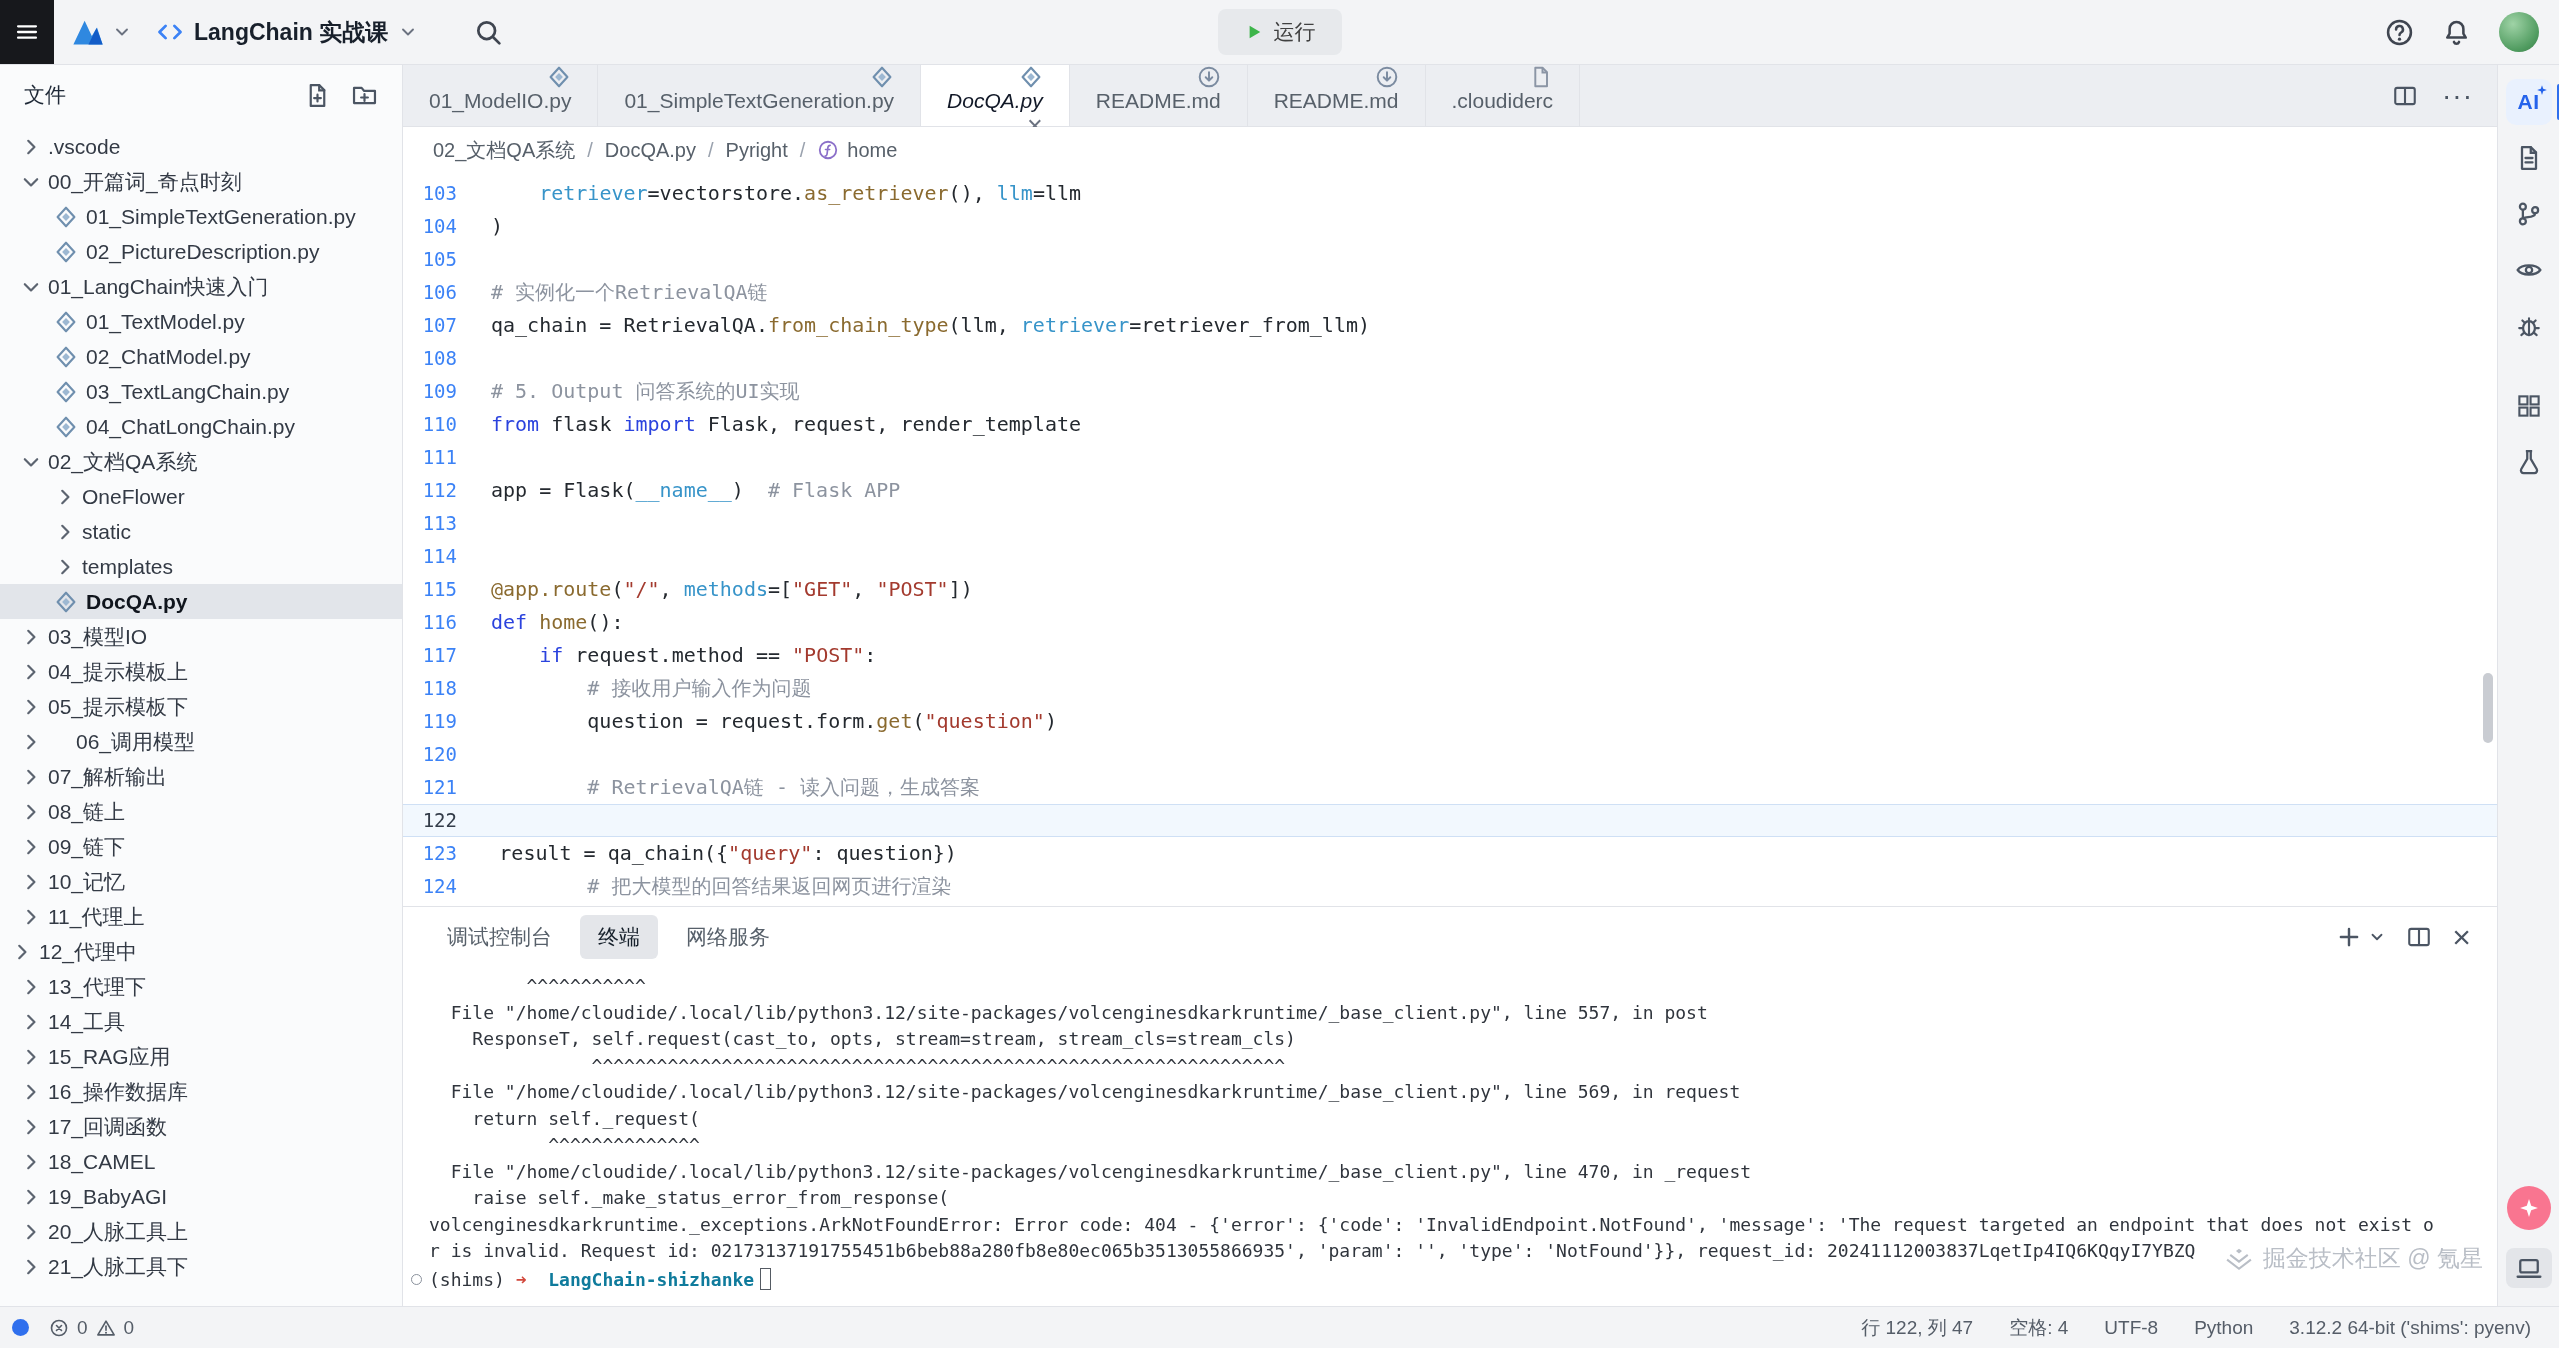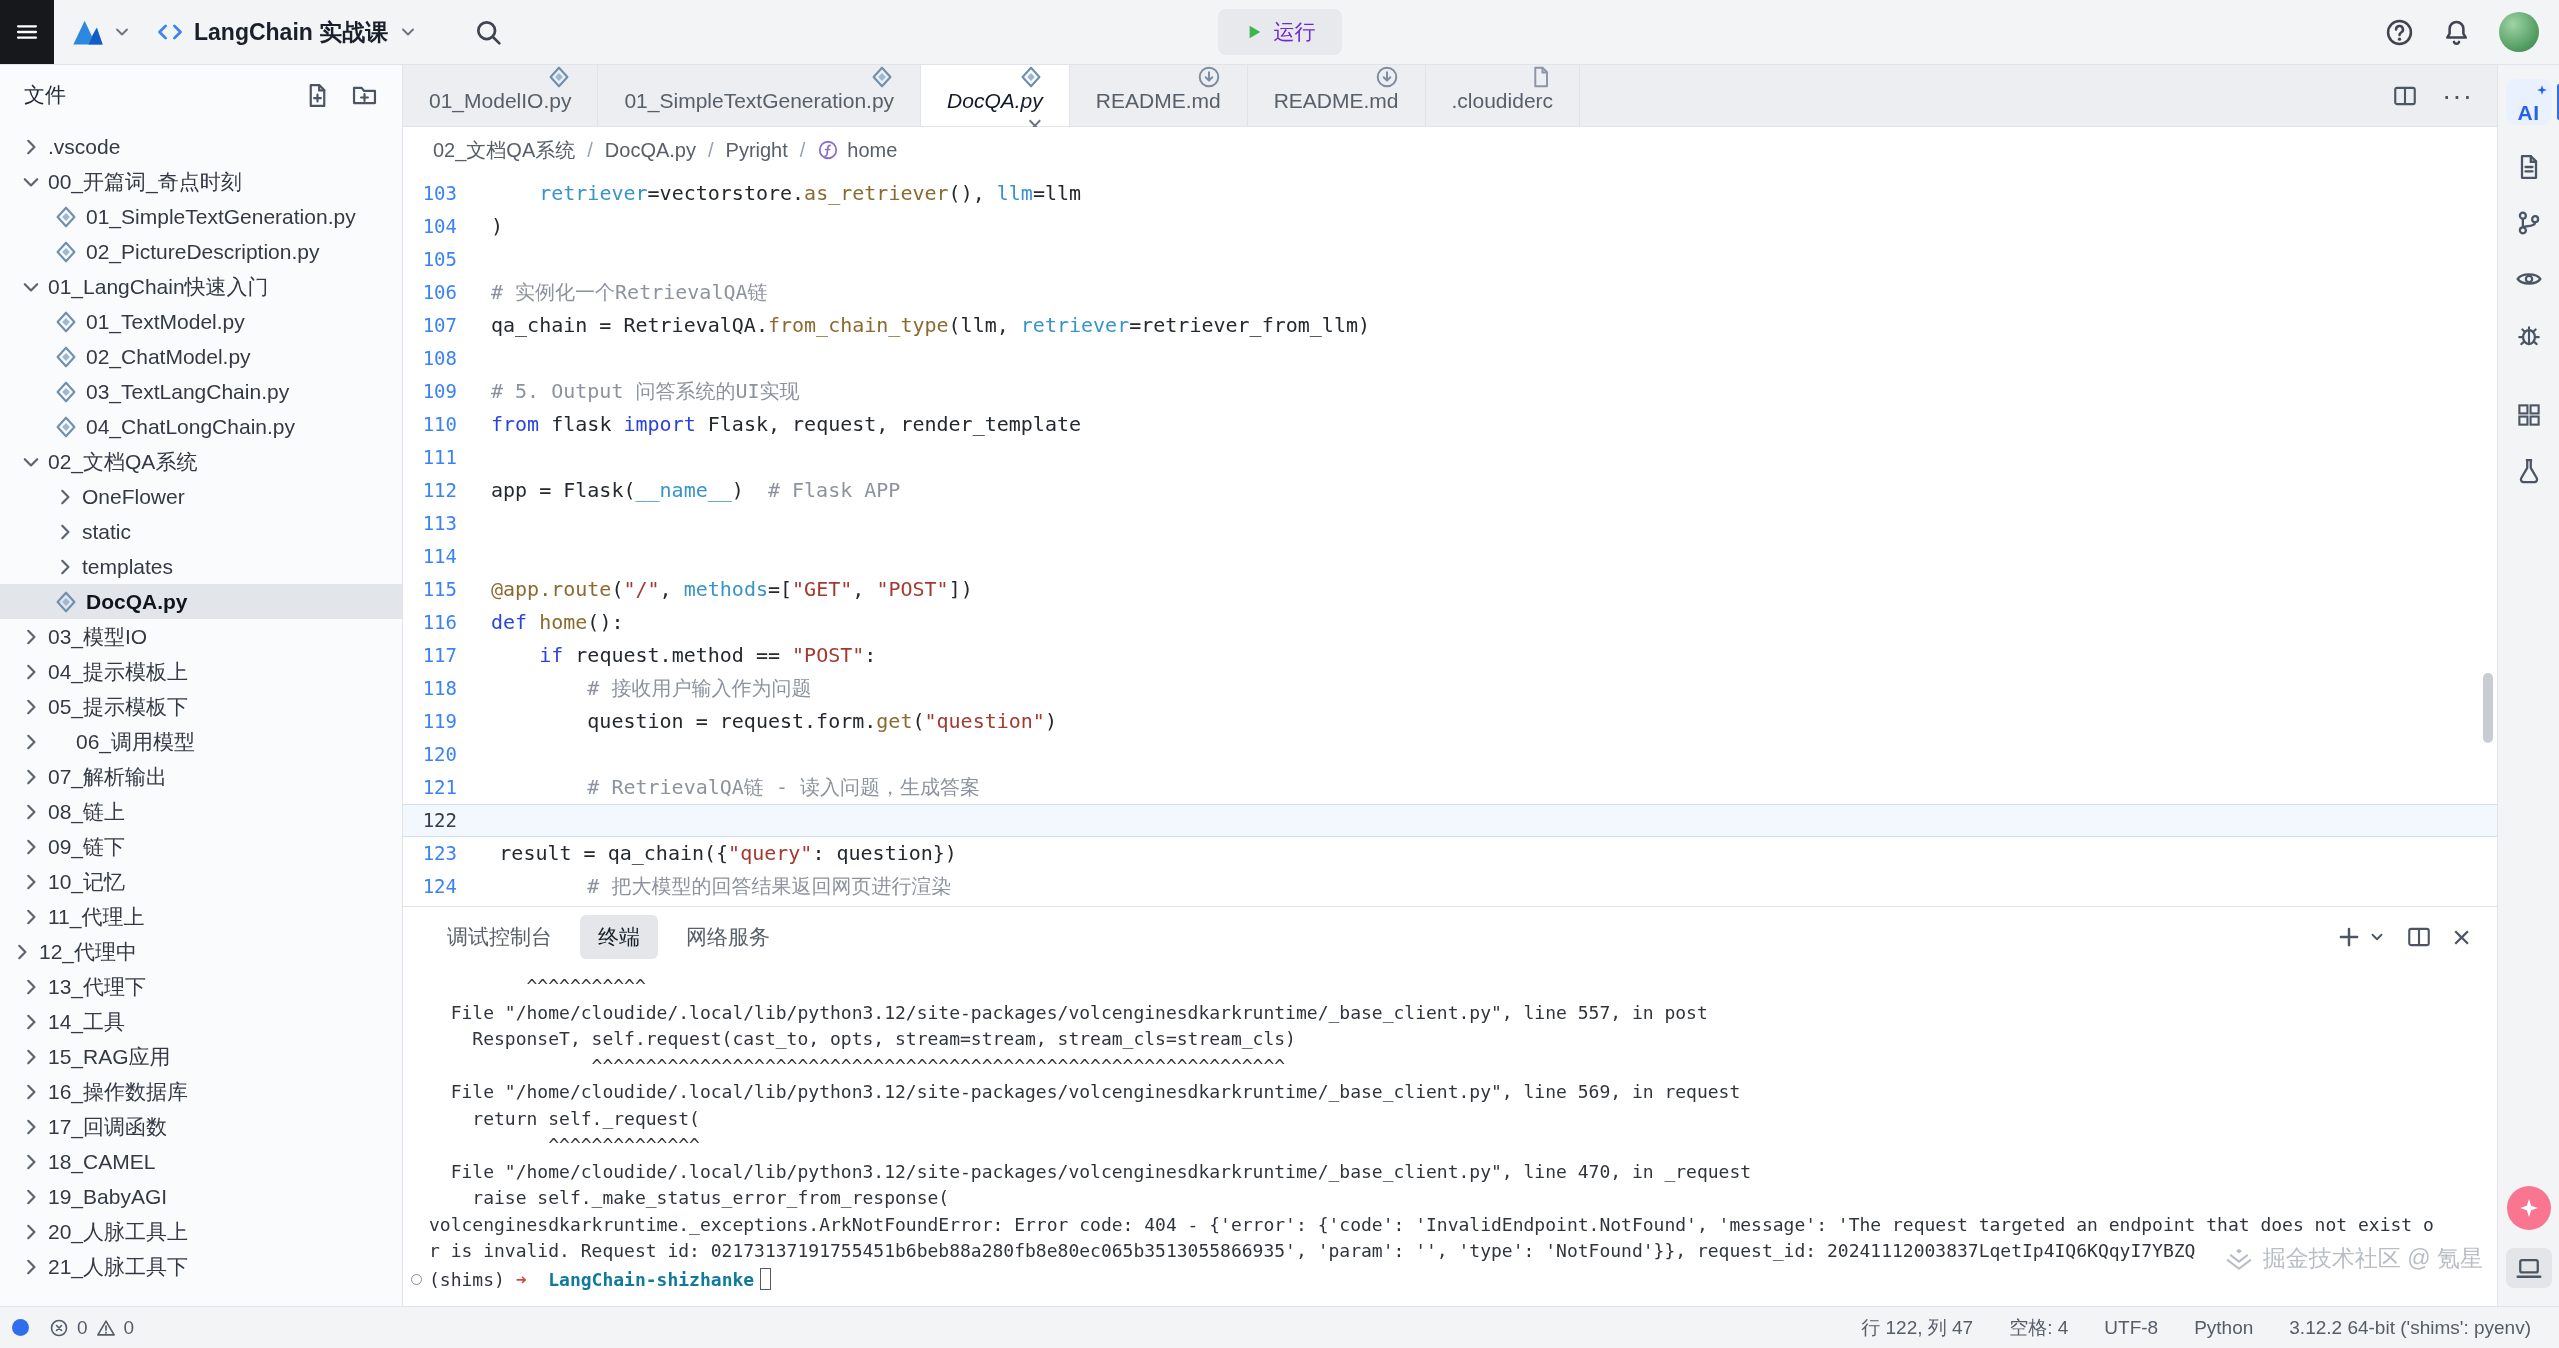--- a/index.html
+++ b/index.html
@@ -13,21 +13,21 @@
   .titlebar{position:absolute;top:0;left:0;right:0;height:65px;background:#f3f4f6;border-bottom:1px solid #e1e3e8;display:flex;align-items:center;z-index:10;}
   .menu-btn{width:54px;height:64px;background:#17181c;display:flex;align-items:center;justify-content:center;cursor:pointer;}
   .menu-btn .icon{width:26px;height:26px;}
   .logo-wrap{display:flex;align-items:center;gap:6px;margin-left:16px;cursor:pointer;}
   .logo{width:36px;height:36px;}
   .caret{width:20px;height:20px;color:#6b7280;}
   .ws{display:flex;align-items:center;gap:10px;margin-left:24px;cursor:pointer;}
   .code-chip{width:28px;height:28px;color:#3b82f6;}
   .ws-name{font-size:23px;font-weight:600;color:#18202b;}
   .search-btn{margin-left:56px;width:29px;height:29px;color:#3f4550;cursor:pointer;}
-  .run-btn{position:absolute;left:50%;top:50%;transform:translate(-50%,-50%);display:flex;align-items:center;gap:10px;background:#e7e9ec;border-radius:8px;padding:9px 26px;font-size:21px;color:#6d28d9;cursor:pointer;}
+  .run-btn{position:absolute;left:50%;top:50%;transform:translate(-50%,-50%);display:flex;align-items:center;gap:10px;background:#e7e9ec;border-radius:8px;padding:9px 26px;font-size:21px;color:#404040;cursor:pointer;}
   .play{width:20px;height:20px;color:var(--run-green,#3db54a);}
   .tb-right{margin-left:auto;display:flex;align-items:center;gap:28px;padding-right:20px;}
   .help-btn,.bell-btn{width:29px;height:29px;color:#3f4550;cursor:pointer;}
   .avatar{width:40px;height:40px;border-radius:50%;background:radial-gradient(circle at 35% 30%,#9fd3a6,#4e9a5e 70%,#3c7a49);cursor:pointer;}
 
   
   .sidebar{position:absolute;top:65px;bottom:42px;left:0;width:403px;background:#fafbfc;border-right:1px solid #e1e3e8;display:flex;flex-direction:column;}
   .sb-header{height:60px;flex:none;display:flex;align-items:center;padding:0 24px;}
   .sb-title{font-size:21px;font-weight:500;color:#1f2937;}
   .sb-actions{margin-left:auto;display:flex;gap:20px;color:#4b5563;}
@@ -79,21 +79,21 @@
   .term-line{white-space:pre;}
   .term-line.prompt{position:relative;margin-top:2px;}
   .cmd-dot{position:absolute;left:-18px;top:7px;width:11px;height:11px;border:1.6px solid #8a919c;border-radius:50%;display:inline-block;}
   .arrow{color:#d2483c;font-weight:bold;}
   .cwd{color:#0f7b9c;font-weight:bold;}
   .cursor{display:inline-block;width:11px;height:22px;border:1.6px solid #555b63;vertical-align:-4px;margin-left:6px;}
 
   
   .rightbar{position:absolute;top:65px;bottom:42px;right:0;width:62px;background:#f3f4f6;border-left:1px solid #e1e3e8;display:flex;flex-direction:column;align-items:center;padding:14px 0 18px;}
   .rb-top{display:flex;flex-direction:column;align-items:center;width:100%;}
-  .rb-btn{width:46px;height:46px;margin-bottom:10px;display:flex;align-items:flex-end;justify-content:center;color:#4b5563;border-radius:10px;position:relative;cursor:pointer;}
+  .rb-btn{width:46px;height:46px;margin-bottom:10px;display:flex;align-items:center;justify-content:center;color:#4b5563;border-radius:10px;position:relative;cursor:pointer;}
   .rb-btn .icon{width:28px;height:28px;}
   .rb-btn.gap{margin-top:24px;}
   .rb-btn.ai{background:#e9f1fe;color:#2563eb;}
   .rb-btn.ai::after{content:"";position:absolute;right:-9px;top:5px;width:4px;height:36px;background:var(--accent,#2f6fed);border-radius:2px;}
   .ai-label{font-size:21px;font-weight:700;letter-spacing:.5px;}
   .ai-spark{position:absolute;top:3px;right:4px;width:12px;height:12px;color:#2563eb;}
   .ai-spark svg{width:100%;height:100%;}
   .promo{margin-top:auto;width:44px;height:44px;border-radius:50%;background:var(--badge-pink,#f97590);display:flex;align-items:center;justify-content:center;color:#fff;margin-bottom:18px;cursor:pointer;}
   .promo .icon{width:22px;height:22px;}
   .remote-btn{width:46px;height:40px;border-radius:8px;background:#e3e5e9;display:flex;align-items:center;justify-content:center;color:#4b5563;cursor:pointer;}

